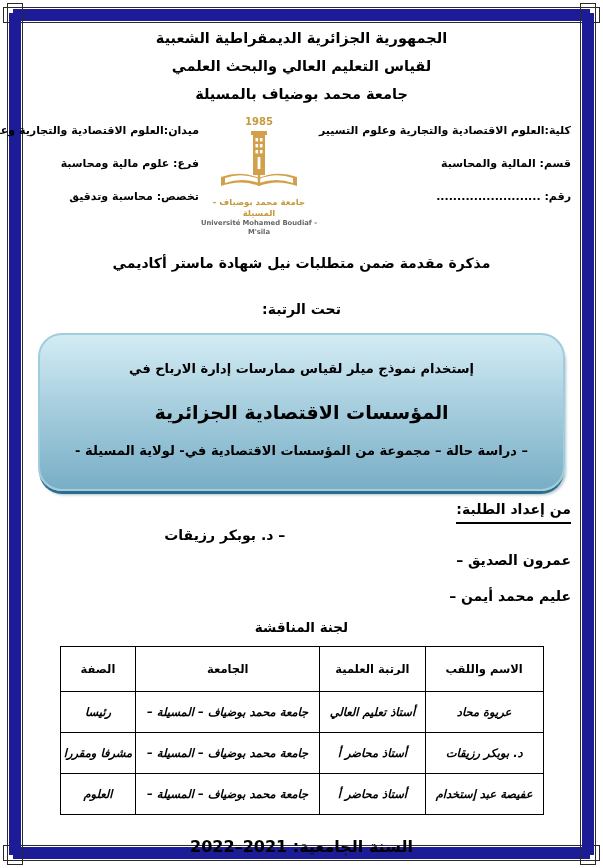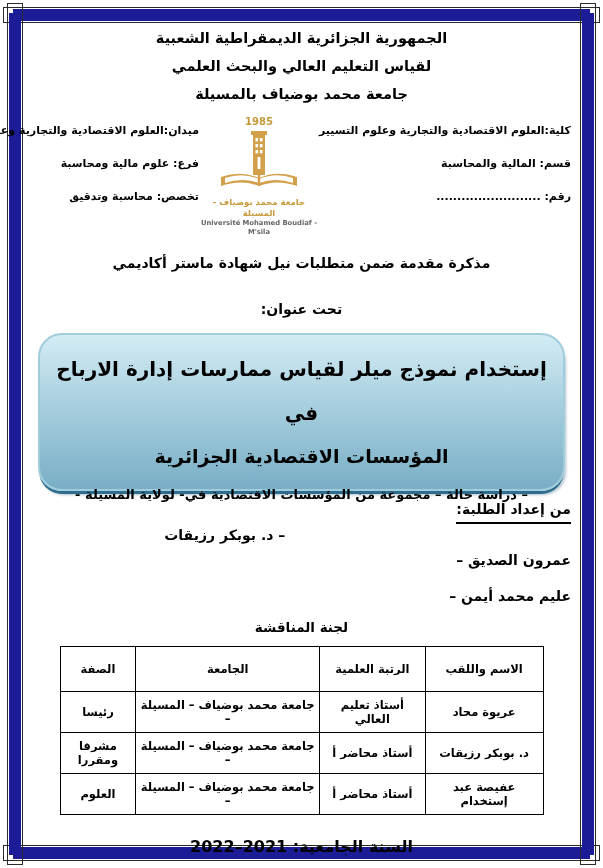--- a/index.html
+++ b/index.html
@@ -35,40 +35,40 @@
   .logo-name-ar{color:var(--logo-gold-text);font-size:8.5px;line-height:11px;margin-top:1px;}
   .logo-name-fr{color:#666;font-size:6.8px;line-height:9px;direction:ltr;}
 
   .memoir-line{text-align:center;font-size:14px;margin-top:14px;line-height:24px;}
   .under-title{text-align:center;font-size:14px;margin-top:22px;line-height:24px;}
 
   .title-box{margin:12px 6px 0;height:132px;border-radius:24px;text-align:center;
     padding:12px 10px 10px;border:2px solid #9fcddc;
     background:linear-gradient(180deg,var(--box-top) 0%,var(--box-mid) 45%,var(--box-bottom) 100%);
     box-shadow:0 4px 0 -1px var(--box-shadow),2px 5px 3px -1px rgba(30,80,110,.35);}
-  .title-l1{font-size:20px;line-height:44px;}
+  .title-l1{font-size:13px;line-height:44px;}
   .title-l2{font-size:19px;line-height:42px;}
   .title-sub{font-size:13px;margin-top:8px;line-height:20px;}
 
   .prep-row{display:flex;justify-content:space-between;margin-top:8px;}
   .prep-col{width:47%;}
   .ul-label{display:inline-block;font-size:14px;border-bottom:2px solid #000;padding-bottom:3px;line-height:20px;}
   .students-col{text-align:right;}
   .student-line{direction:ltr;text-align:right;font-size:14px;line-height:36px;}
   .student-line:first-of-type{margin-top:18px;}
   .superv-col .ul-label-wrap{text-align:right;padding-left:45px;}
   .superv-line{direction:rtl;text-align:right;padding-left:130px;font-size:14px;margin-top:18px;line-height:36px;}
 
   .committee-title{text-align:center;font-size:13.5px;margin-top:2px;line-height:22px;}
 
   table.committee{margin:8px auto 0;border-collapse:collapse;direction:rtl;width:484px;}
   table.committee th,table.committee td{border:1px solid #000;text-align:center;vertical-align:middle;
     font-size:11.5px;font-weight:bold;padding:0 3px;}
   table.committee th{height:44px;}
-  table.committee td{height:40px;}
+  table.committee td{height:40px;font-style:italic;}
   col.c-name{width:118px;} col.c-rank{width:106px;} col.c-univ{width:184px;} col.c-role{width:76px;}
 
   .year-line{text-align:center;font-size:16px;margin-top:20px;line-height:24px;}
 </style>
 </head>
 <body>
 
 <div class="page">
 
   <div class="band-h top">
@@ -122,21 +122,21 @@
       </div>
 
       <div class="info-col left-col">
         <div>ميدان:العلوم الاقتصادية والتجارية وعلوم التسيير</div>
         <div>فرع: علوم مالية ومحاسبة</div>
         <div>تخصص: محاسبة وتدقيق</div>
       </div>
     </div>
 
     <div class="memoir-line">مذكرة مقدمة ضمن متطلبات نيل شهادة ماستر أكاديمي</div>
-    <div class="under-title">تحت عنوان:</div>
+    <div class="under-title">تحت الرتبة:</div>
 
     <div class="title-box">
       <div class="title-l1">إستخدام نموذج ميلر لقياس ممارسات إدارة الارباح في</div>
       <div class="title-l2">المؤسسات الاقتصادية الجزائرية</div>
       <div class="title-sub">– دراسة حالة –  مجموعة من المؤسسات الاقتصادية في- لولاية المسيلة -</div>
     </div>
 
     <div class="prep-row">
       <div class="prep-col students-col">
         <span class="ul-label">من إعداد الطلبة:</span>

